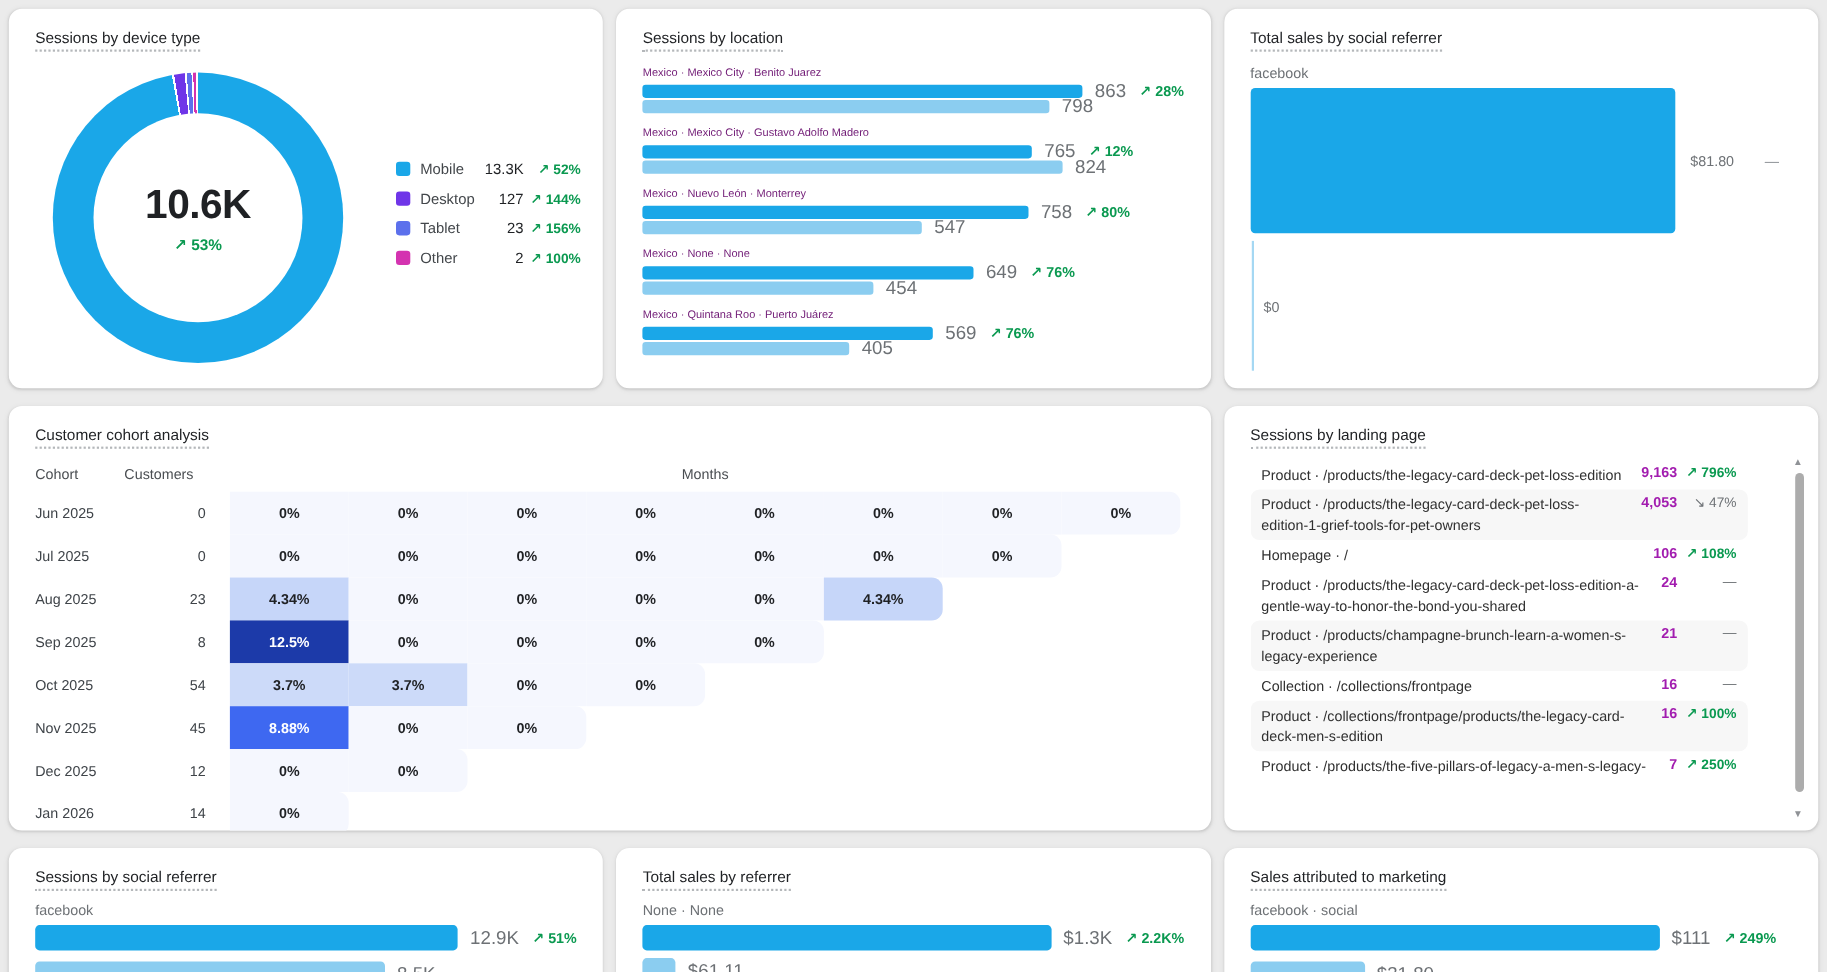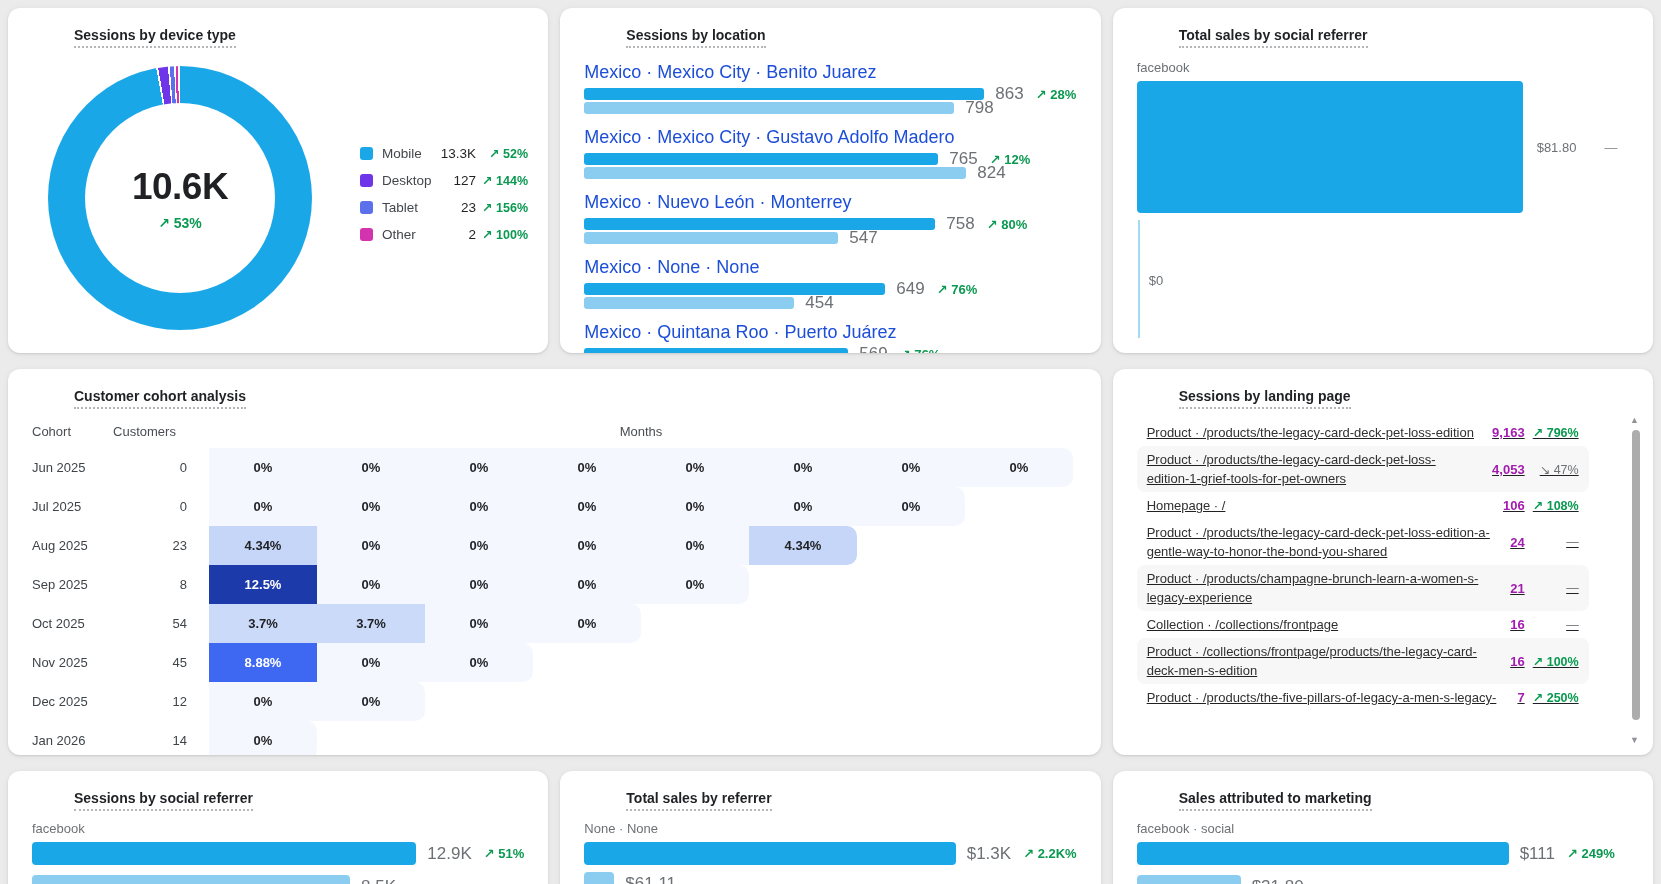--- a/index.html
+++ b/index.html
@@ -18,22 +18,22 @@
     padding:8px;
     width:1661px; height:884px;
   }
   .card {
     background:#fff; border-radius:12px;
     box-shadow:0 1px 2px rgba(31,33,36,.12), 0 1px 6px rgba(31,33,36,.06);
     padding:18px 24px 14px;
     position:relative; overflow:hidden;
   }
   .card-title {
-    display:inline-block; font-size:14px; font-weight:bold; color:#1f2124;
-    border-bottom:2px dotted #b4b7ba; padding-bottom:3px; cursor:pointer;margin-left:42px;
+    display:inline-block; font-size:14px; font-weight:normal; color:#1f2124;
+    border-bottom:2px dotted #b4b7ba; padding-bottom:3px; cursor:pointer;
   }
   .cohort-card { grid-column:1 / span 2; }
 
   
   .donut-wrap { position:absolute; top:58px; left:40px; width:264px; height:264px; }
   .donut { width:264px; height:264px; border-radius:50%; }
   .donut-hole {
     position:absolute; top:37px; left:37px; width:190px; height:190px;
     background:#fff; border-radius:50%;
     display:flex; flex-direction:column; align-items:center; justify-content:center;
@@ -43,21 +43,21 @@
   .legend { position:absolute; left:352px; top:132px; width:168px; }
   .legend-item { display:flex; align-items:center; height:27px; font-size:13.5px; }
   .swatch { width:13px; height:13px; border-radius:3px; margin-right:9px; flex:0 0 auto; }
   .legend-label { color:#43474b; flex:1; }
   .legend-value { color:#1f2124; text-align:right; }
   .legend-change { width:52px; text-align:right; font-size:12.5px; font-weight:bold; color:#0a9950; white-space:nowrap; }
 
   
   .loc-list { margin-top:14px; }
   .loc-row { margin-bottom:13px; }
-  .loc-label { font-size:18px; color:#1d4ed8; margin-bottom:5px; }
+  .loc-label { font-size:10px; color:#701a75; margin-bottom:5px; }
   .bar-line { display:flex; align-items:center; height:12px; margin-bottom:2px; }
   .bar { height:12px; border-radius:3px; background:#1aa7e8; }
   .bar.prev { background:#8bcdf0; }
   .bar-val { font-size:17px; color:#6d7175; margin-left:11px; white-space:nowrap; }
   .bar-change { font-size:13px; font-weight:bold; color:#0a9950; margin-left:12px; white-space:nowrap; }
 
   
   .ss-label { font-size:13px; color:#6d7175; margin:12px 0 6px; }
   .ss-bar-row { display:flex; align-items:center; }
   .ss-bar { width:386px; height:132px; border-radius:4px; background:#1aa7e8; }
@@ -74,21 +74,21 @@
   .ch-months { position:absolute; left:177px; width:864px; text-align:center; }
   .cohort-row { display:flex; height:39px; }
   .cr-label { width:70px; font-size:13px; color:#3f4449; display:flex; align-items:center; }
   .cr-cust { width:85px; font-size:13px; color:#3f4449; display:flex; align-items:center; justify-content:flex-end; }
   .cr-cells { display:flex; margin-left:22px; }
   .cr-cell { width:108px; display:flex; align-items:center; justify-content:center; font-size:13px; font-weight:bold; color:#1f2124; }
   .cr-cell.last { border-radius:0 10px 10px 0; }
 
   
   .lp-list { margin-top:10px; height:336px; overflow:hidden; width:452px; }
-  .lp-row { display:flex; align-items:center; padding:4px 10px; border-radius:8px; font-size:13px;text-decoration:underline; }
+  .lp-row { display:flex; align-items:flex-start; padding:4px 10px; border-radius:8px; font-size:13px; }
   .lp-row.alt { background:#f7f7f7; }
   .lp-label { flex:1; color:#303030; line-height:19px; padding-right:8px; }
   .lp-value { font-weight:bold; color:#a21caf; white-space:nowrap;margin-left:10px; }
   .lp-change { width:54px; text-align:right; white-space:nowrap; font-size:12.5px; }
   .lp-change.up { color:#0a9950; font-weight:bold; }
   .lp-change.down, .lp-change.none { color:#6d7175; }
   .scrollbar { position:absolute; right:10px; top:46px; bottom:8px; width:14px; }
   .sb-up, .sb-down { position:absolute; left:1px; color:#8f9296; font-size:9px; cursor:pointer; }
   .sb-up { top:0; }
   .sb-down { bottom:2px; }

